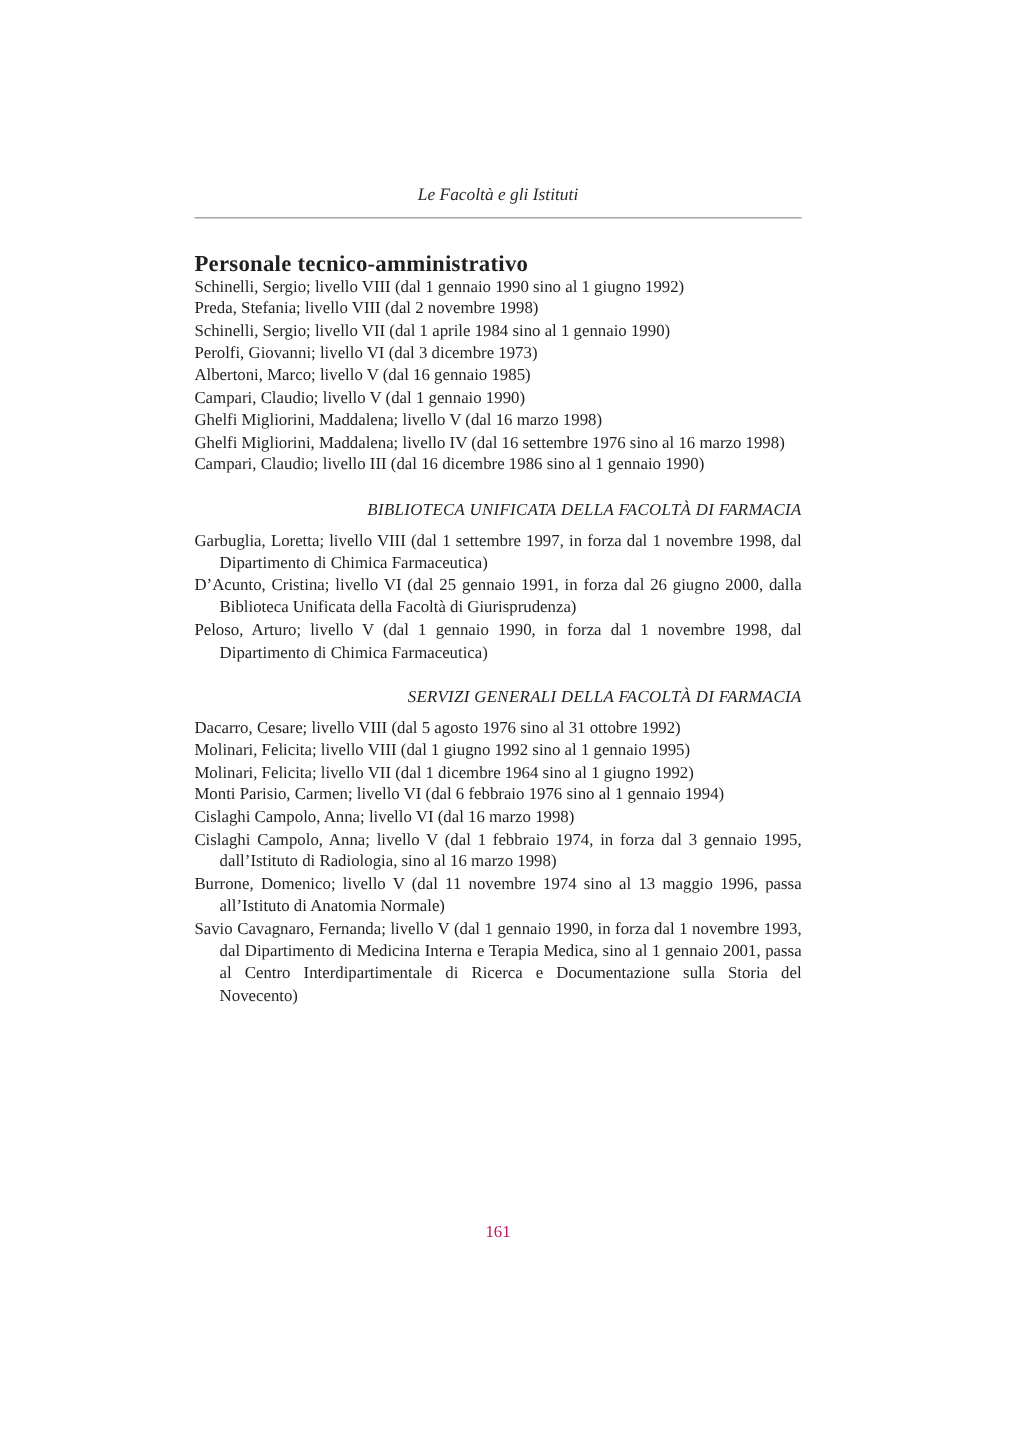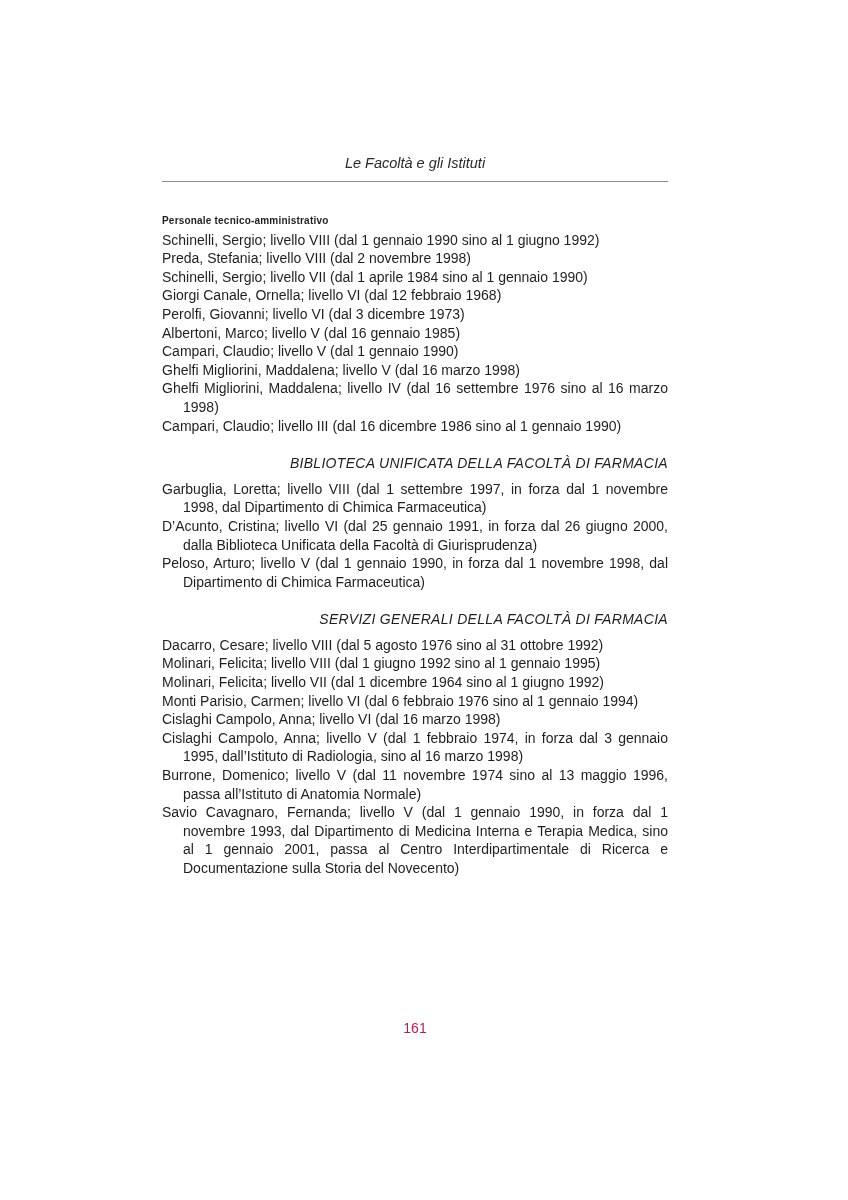--- a/index.html
+++ b/index.html
@@ -1,42 +1,42 @@
 <!DOCTYPE html>
 <html lang="it"><head>
 <meta charset="utf-8">
 <title>Le Facoltà e gli Istituti — p. 161</title>
 <style>
   html, body { margin:0; padding:0; background:#ffffff; }
   .page {
     position:relative;
     width:848px; height:1200px;
     background:#ffffff;
-    font-family:Liberation Sans, sans-serif;
+    font-family:Liberation Serif, serif;
     color:#1f1f1f;
     overflow:hidden;
   }
   .running-head {
     position:absolute; top:154px; left:162px; width:506px;
     text-align:center;
     font-style:italic;
     font-size:14.5px; line-height:18.6px;
     color:#2a2a2a;
   }
   .head-rule {
     position:absolute; top:181px; left:162px; width:506px;
     height:0; border-top:1px solid #8d8d8d;
   }
   .content {
     position:absolute; top:212px; left:162px; width:506px;
     font-size:14px; line-height:18.6px;
   }
   .sec-head-bold {
     font-weight:700;
-    font-size:10px;
+    font-size:19px;
     letter-spacing:0.2px;
   }
   .sec-head-italic {
     font-style:italic;
     text-align:right;
     margin:19px 0 7px 0;
     font-size:14px;
     letter-spacing:0.3px;
   }
   .entry {
@@ -56,21 +56,20 @@
 <body>
 
 <div class="page">
   <div class="running-head">Le Facoltà e gli Istituti</div>
   <div class="head-rule"></div>
   <div class="content">
       <div class="sec-head-bold">Personale tecnico-amministrativo</div>
       <p class="entry">Schinelli, Sergio; livello VIII (dal 1 gennaio 1990 sino al 1 giugno 1992)</p>
       <p class="entry">Preda, Stefania; livello VIII (dal 2 novembre 1998)</p>
       <p class="entry">Schinelli, Sergio; livello VII (dal 1 aprile 1984 sino al 1 gennaio 1990)</p>
-      <p class="entry">Giorgi Canale, Ornella; livello VI (dal 12 febbraio 1968)</p>
       <p class="entry">Perolfi, Giovanni; livello VI (dal 3 dicembre 1973)</p>
       <p class="entry">Albertoni, Marco; livello V (dal 16 gennaio 1985)</p>
       <p class="entry">Campari, Claudio; livello V (dal 1 gennaio 1990)</p>
       <p class="entry">Ghelfi Migliorini, Maddalena; livello V (dal 16 marzo 1998)</p>
       <p class="entry">Ghelfi Migliorini, Maddalena; livello IV (dal 16 settembre 1976 sino al 16 marzo 1998)</p>
       <p class="entry">Campari, Claudio; livello III (dal 16 dicembre 1986 sino al 1 gennaio 1990)</p>
       <div class="sec-head-italic">BIBLIOTECA UNIFICATA DELLA FACOLTÀ DI FARMACIA</div>
       <p class="entry">Garbuglia, Loretta; livello VIII (dal 1 settembre 1997, in forza dal 1 novembre 1998, dal Dipartimento di Chimica Farmaceutica)</p>
       <p class="entry">D’Acunto, Cristina; livello VI (dal 25 gennaio 1991, in forza dal 26 giugno 2000, dalla Biblioteca Unificata della Facoltà di Giurisprudenza)</p>
       <p class="entry">Peloso, Arturo; livello V (dal 1 gennaio 1990, in forza dal 1 novembre 1998, dal Dipartimento di Chimica Farmaceutica)</p>

